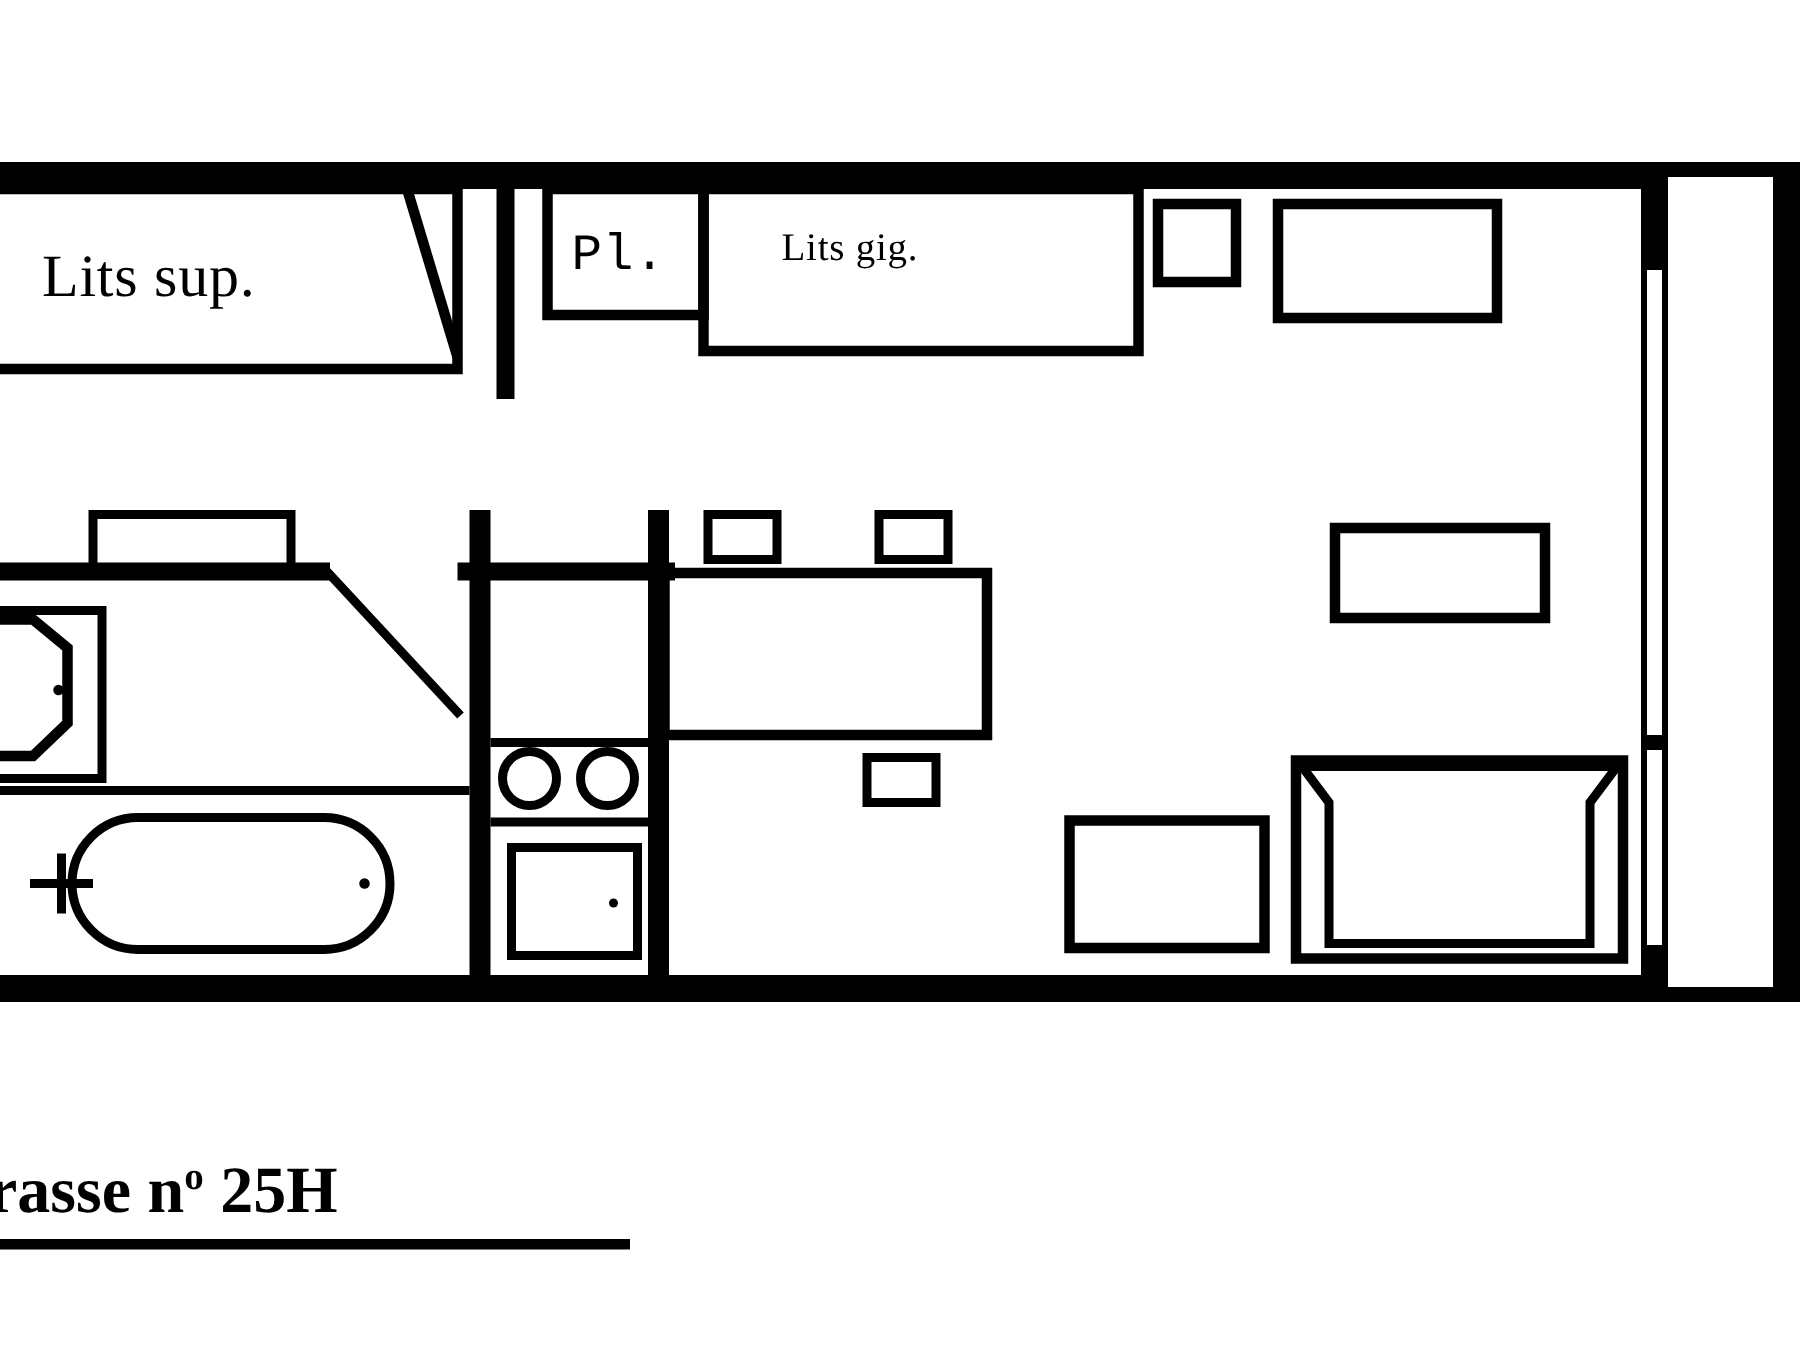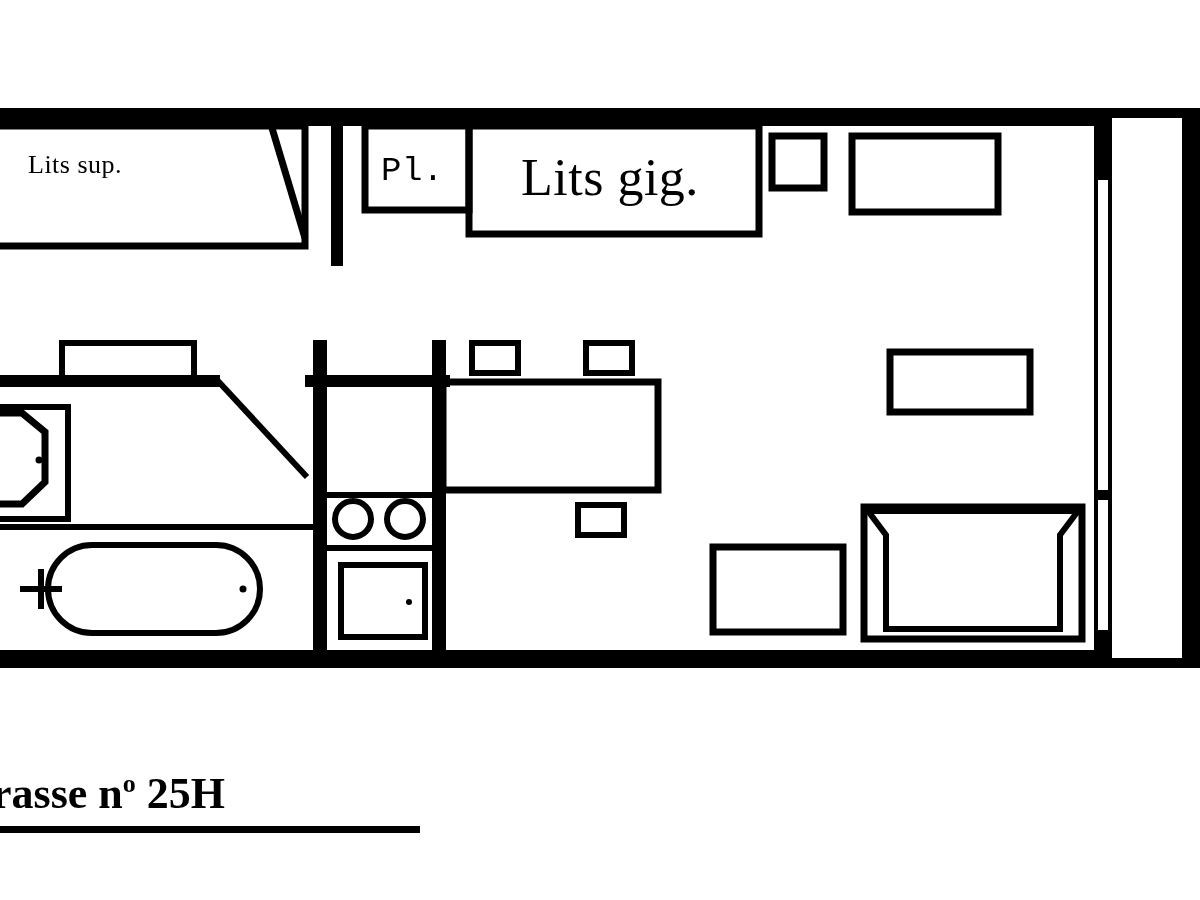--- a/index.html
+++ b/index.html
@@ -31,33 +31,33 @@
   .room-label {
     position: absolute;
     font-family: "Liberation Serif", "DejaVu Serif", serif;
     color: #000000;
     white-space: nowrap;
     line-height: 1;
     letter-spacing: 0.5px;
   }
   #label-lits-sup {
     left: 28px;
-    top: 152px;
-    font-size: 26px;
+    top: 164px;
+    font-size: 40px;
   }
   #label-pl {
     left: 381px;
     top: 154px;
     font-size: 34px;
     font-family: Liberation Mono, monospace;
   }
   #label-lits-gig {
     left: 521px;
     top: 152px;
-    font-size: 52px;
+    font-size: 26px;
   }
   #caption {
     position: absolute;
     left: -8px;
     top: 772px;
     font-family: "Liberation Serif", "DejaVu Serif", serif;
     font-weight: bold;
     font-size: 44px;
     color: #000000;
     white-space: nowrap;

